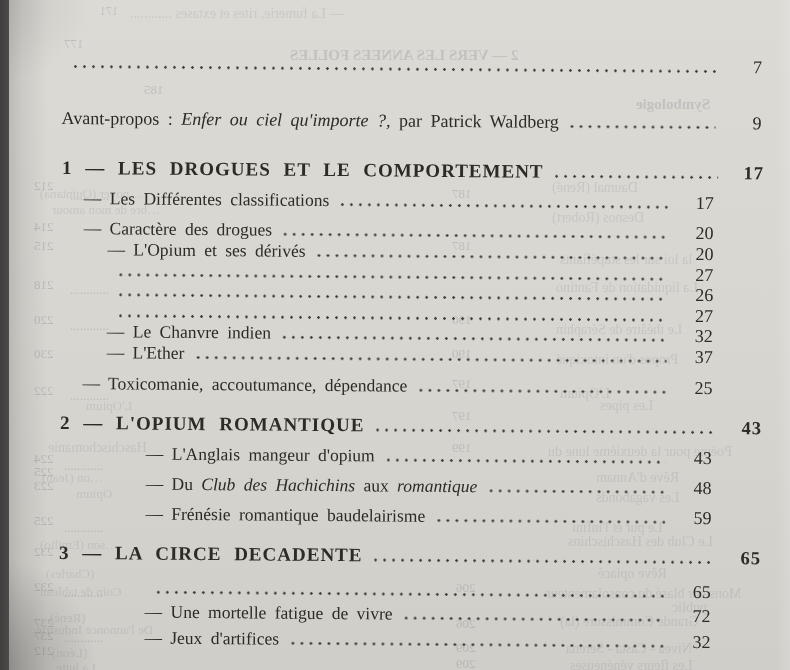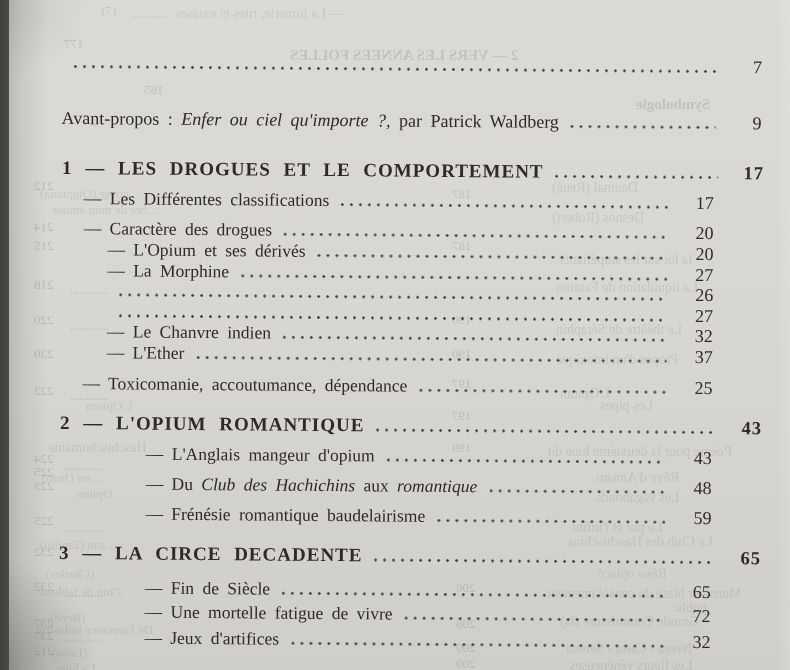--- a/index.html
+++ b/index.html
@@ -140,21 +140,20 @@
         <span class="label"><span>— Caractère des drogues</span></span>
         <span class="leader"></span>
         <span class="page">20</span>
       </div>
       <div class="row lvl-l3" style="top: 238px; color: rgb(46, 42, 37);">
         <span class="label"><span>— L'Opium et ses dérivés</span></span>
         <span class="leader"></span>
         <span class="page">20</span>
       </div>
       <div class="row lvl-l3" style="top: 259px; color: rgb(46, 42, 37);">
-        <span class="label"><span>— La Morphine</span></span>
         <span class="leader"></span>
         <span class="page">27</span>
       </div>
       <div class="row lvl-l3" style="top: 279px; color: rgb(46, 42, 37);">
         <span class="leader"></span>
         <span class="page">26</span>
       </div>
       <div class="row lvl-l3" style="top: 300px; color: rgb(46, 42, 37);">
         <span class="leader"></span>
         <span class="page">27</span>
@@ -193,21 +192,20 @@
         <span class="label"><span>— Frénésie romantique baudelairisme</span></span>
         <span class="leader"></span>
         <span class="page">59</span>
       </div>
       <div class="row lvl-h1" style="top: 542px; color: rgb(46, 42, 37);">
         <span class="label"><span>3 — LA CIRCE DECADENTE</span></span>
         <span class="leader"></span>
         <span class="page">65</span>
       </div>
       <div class="row lvl-l2b" style="top: 576px; color: rgb(46, 42, 37);">
-        <span class="label"><span>— Fin de Siècle</span></span>
         <span class="leader"></span>
         <span class="page">65</span>
       </div>
       <div class="row lvl-l2b" style="top: 600px; color: rgb(46, 42, 37);">
         <span class="label"><span>— Une mortelle fatigue de vivre</span></span>
         <span class="leader"></span>
         <span class="page">72</span>
       </div>
       <div class="row lvl-l2b" style="top: 626px; color: rgb(46, 42, 37);">
         <span class="label"><span>— Jeux d'artifices</span></span>

